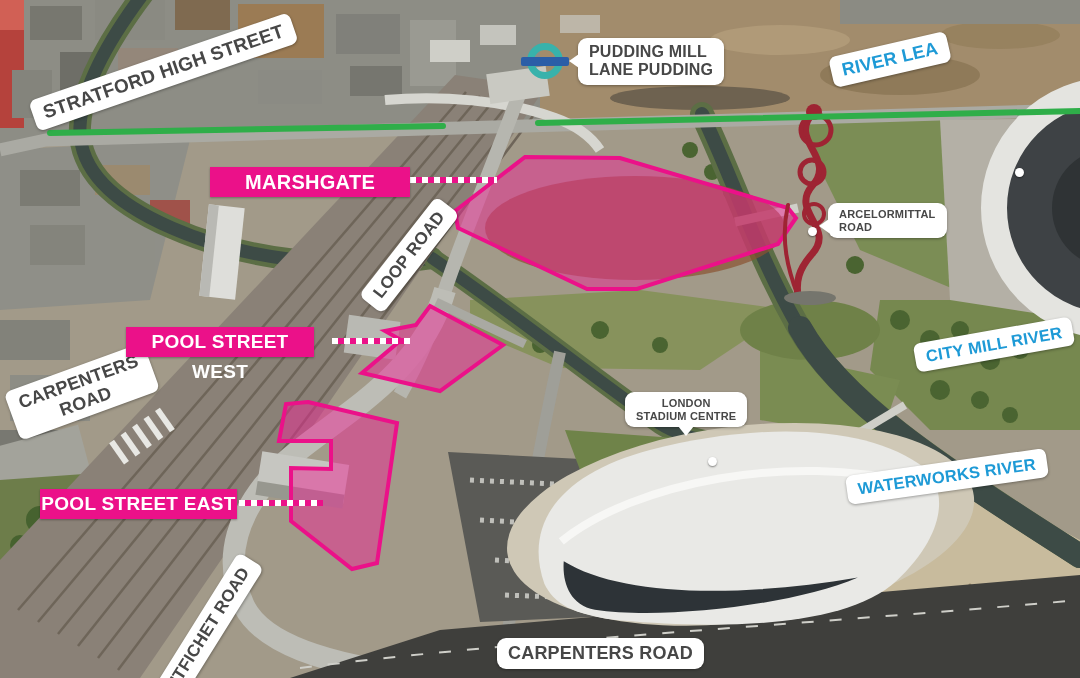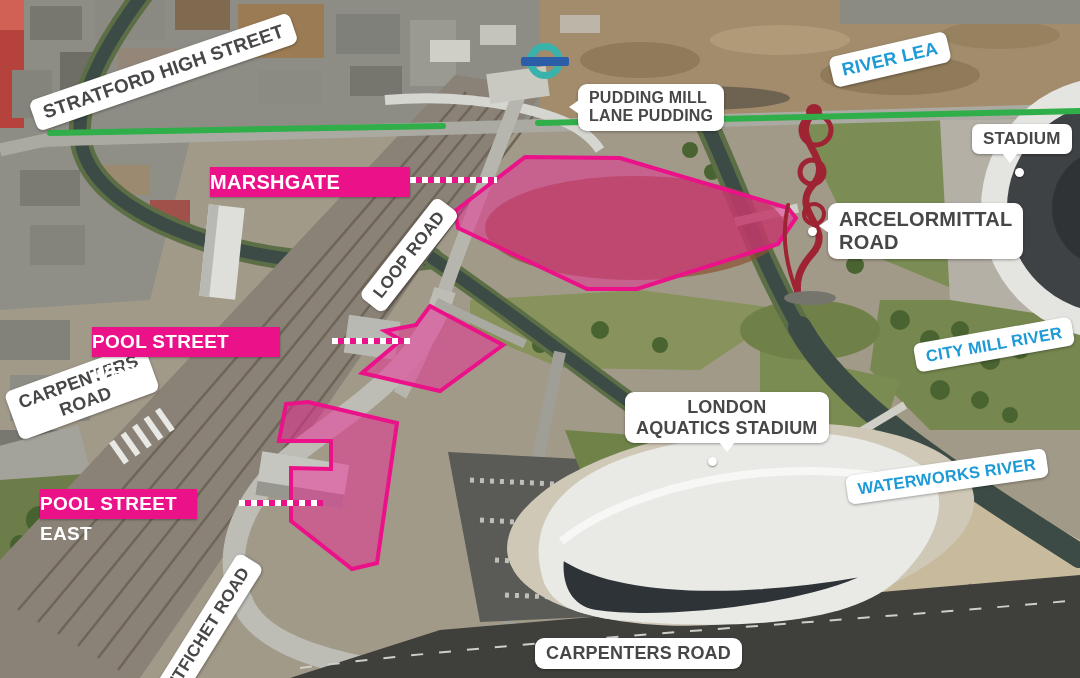--- a/index.html
+++ b/index.html
@@ -16,21 +16,21 @@
     border-radius:7px;box-shadow:0 1px 3px rgba(0,0,0,.35);
     white-space:nowrap;letter-spacing:.2px;z-index:5;
   }
   .map-label .ln{display:block;}
   .center{text-align:center;}
   .river-label{color:var(--river-label-blue,#1e9ad6);}
   
   .site-label{
     position:absolute;background:var(--site-pink,#eb1189);color:#fff;
     font-weight:700;font-size:19px;line-height:30px;height:30px;
-    letter-spacing:.3px;z-index:5;
+    text-align:center;letter-spacing:.3px;z-index:5;
     box-shadow:0 1px 2px rgba(0,0,0,.3);
   }
   .site-dash{
     position:absolute;height:6px;z-index:4;
     background:repeating-linear-gradient(90deg,#fff 0 6px,var(--site-pink,#eb1189) 6px 12px);
   }
   
   .tail-left::before{
     content:"";position:absolute;left:-9px;top:16px;
     border-top:7px solid transparent;border-bottom:7px solid transparent;
@@ -274,53 +274,52 @@
 
   <div class="map-label" style="left:346px;top:240px;transform:rotate(-52deg);">LOOP ROAD</div>
 
   <div class="map-label center" style="left:8px;top:366px;font-size:18px;transform:rotate(-20deg);">
     <span class="ln">CARPENTERS</span>
     <span class="ln">ROAD</span>
   </div>
 
   <div class="map-label" style="left:105px;top:626px;transform:rotate(-58deg);">MONTFICHET ROAD</div>
 
-  <div class="map-label" style="left:497px;top:638px;font-size:18px;border-radius:9px;margin-left:38px;">CARPENTERS ROAD</div>
+  <div class="map-label" style="left:497px;top:638px;font-size:18px;border-radius:9px;">CARPENTERS ROAD</div>
 
   <div class="map-label river-label" style="left:830px;top:44px;font-size:18px;transform:rotate(-13deg);">RIVER LEA</div>
 
   <div class="map-label river-label" style="left:914px;top:330px;font-size:16.5px;transform:rotate(-10deg);">CITY MILL RIVER</div>
 
   <div class="map-label river-label" style="left:846px;top:462px;font-size:16.5px;transform:rotate(-8deg);">WATERWORKS RIVER</div>
 
   <div class="roundel">
     <div class="bar"></div>
   </div>
-  <div class="map-label tail-left" style="left:578px;top:38px;font-size:16px;border-radius:9px;margin-top:46px;">
+  <div class="map-label tail-left" style="left:578px;top:38px;font-size:16px;border-radius:9px;">
     <span class="ln">PUDDING MILL</span>
     <span class="ln">LANE PUDDING</span>
   </div>
 
-  <div class="map-label tail-bottom-left" style="left:972px;top:124px;">STADIUM</div>
   <div class="map-dot" style="left:1015px;top:168px;"></div>
 
-  <div class="map-label tail-left" style="left:828px;top:203px;font-size:20px;border-radius:9px;">
+  <div class="map-label tail-left" style="left:828px;top:203px;font-size:11px;border-radius:9px;">
     <span class="ln">ARCELORMITTAL</span>
     <span class="ln">ROAD</span>
   </div>
   <div class="map-dot" style="left:808px;top:227px;"></div>
 
-  <div class="map-label center tail-bottom-center" style="left:625px;top:392px;font-size:18px;border-radius:9px;">
+  <div class="map-label center tail-bottom-center" style="left:625px;top:392px;font-size:11px;border-radius:9px;">
     <span class="ln">LONDON</span>
-    <span class="ln">AQUATICS STADIUM</span>
+    <span class="ln">STADIUM CENTRE</span>
   </div>
   <div class="map-dot" style="left:708px;top:457px;"></div>
 
   <div class="site-label" style="left:210px;top:167px;width:200px;font-size:20px;">MARSHGATE</div>
   <div class="site-dash" style="left:410px;top:177px;width:87px;"></div>
 
-  <div class="site-label" style="left:92px;top:327px;width:188px;">POOL STREET WEST</div>
+  <div class="site-label" style="left:126px;top:327px;width:188px;">POOL STREET WEST</div>
   <div class="site-dash" style="left:332px;top:338px;width:78px;"></div>
 
-  <div class="site-label" style="left:40px;top:489px;width:157px;">POOL STREET EAST</div>
+  <div class="site-label" style="left:40px;top:489px;width:197px;">POOL STREET EAST</div>
   <div class="site-dash" style="left:239px;top:500px;width:84px;"></div>
 
 </div>
 
 </body></html>

